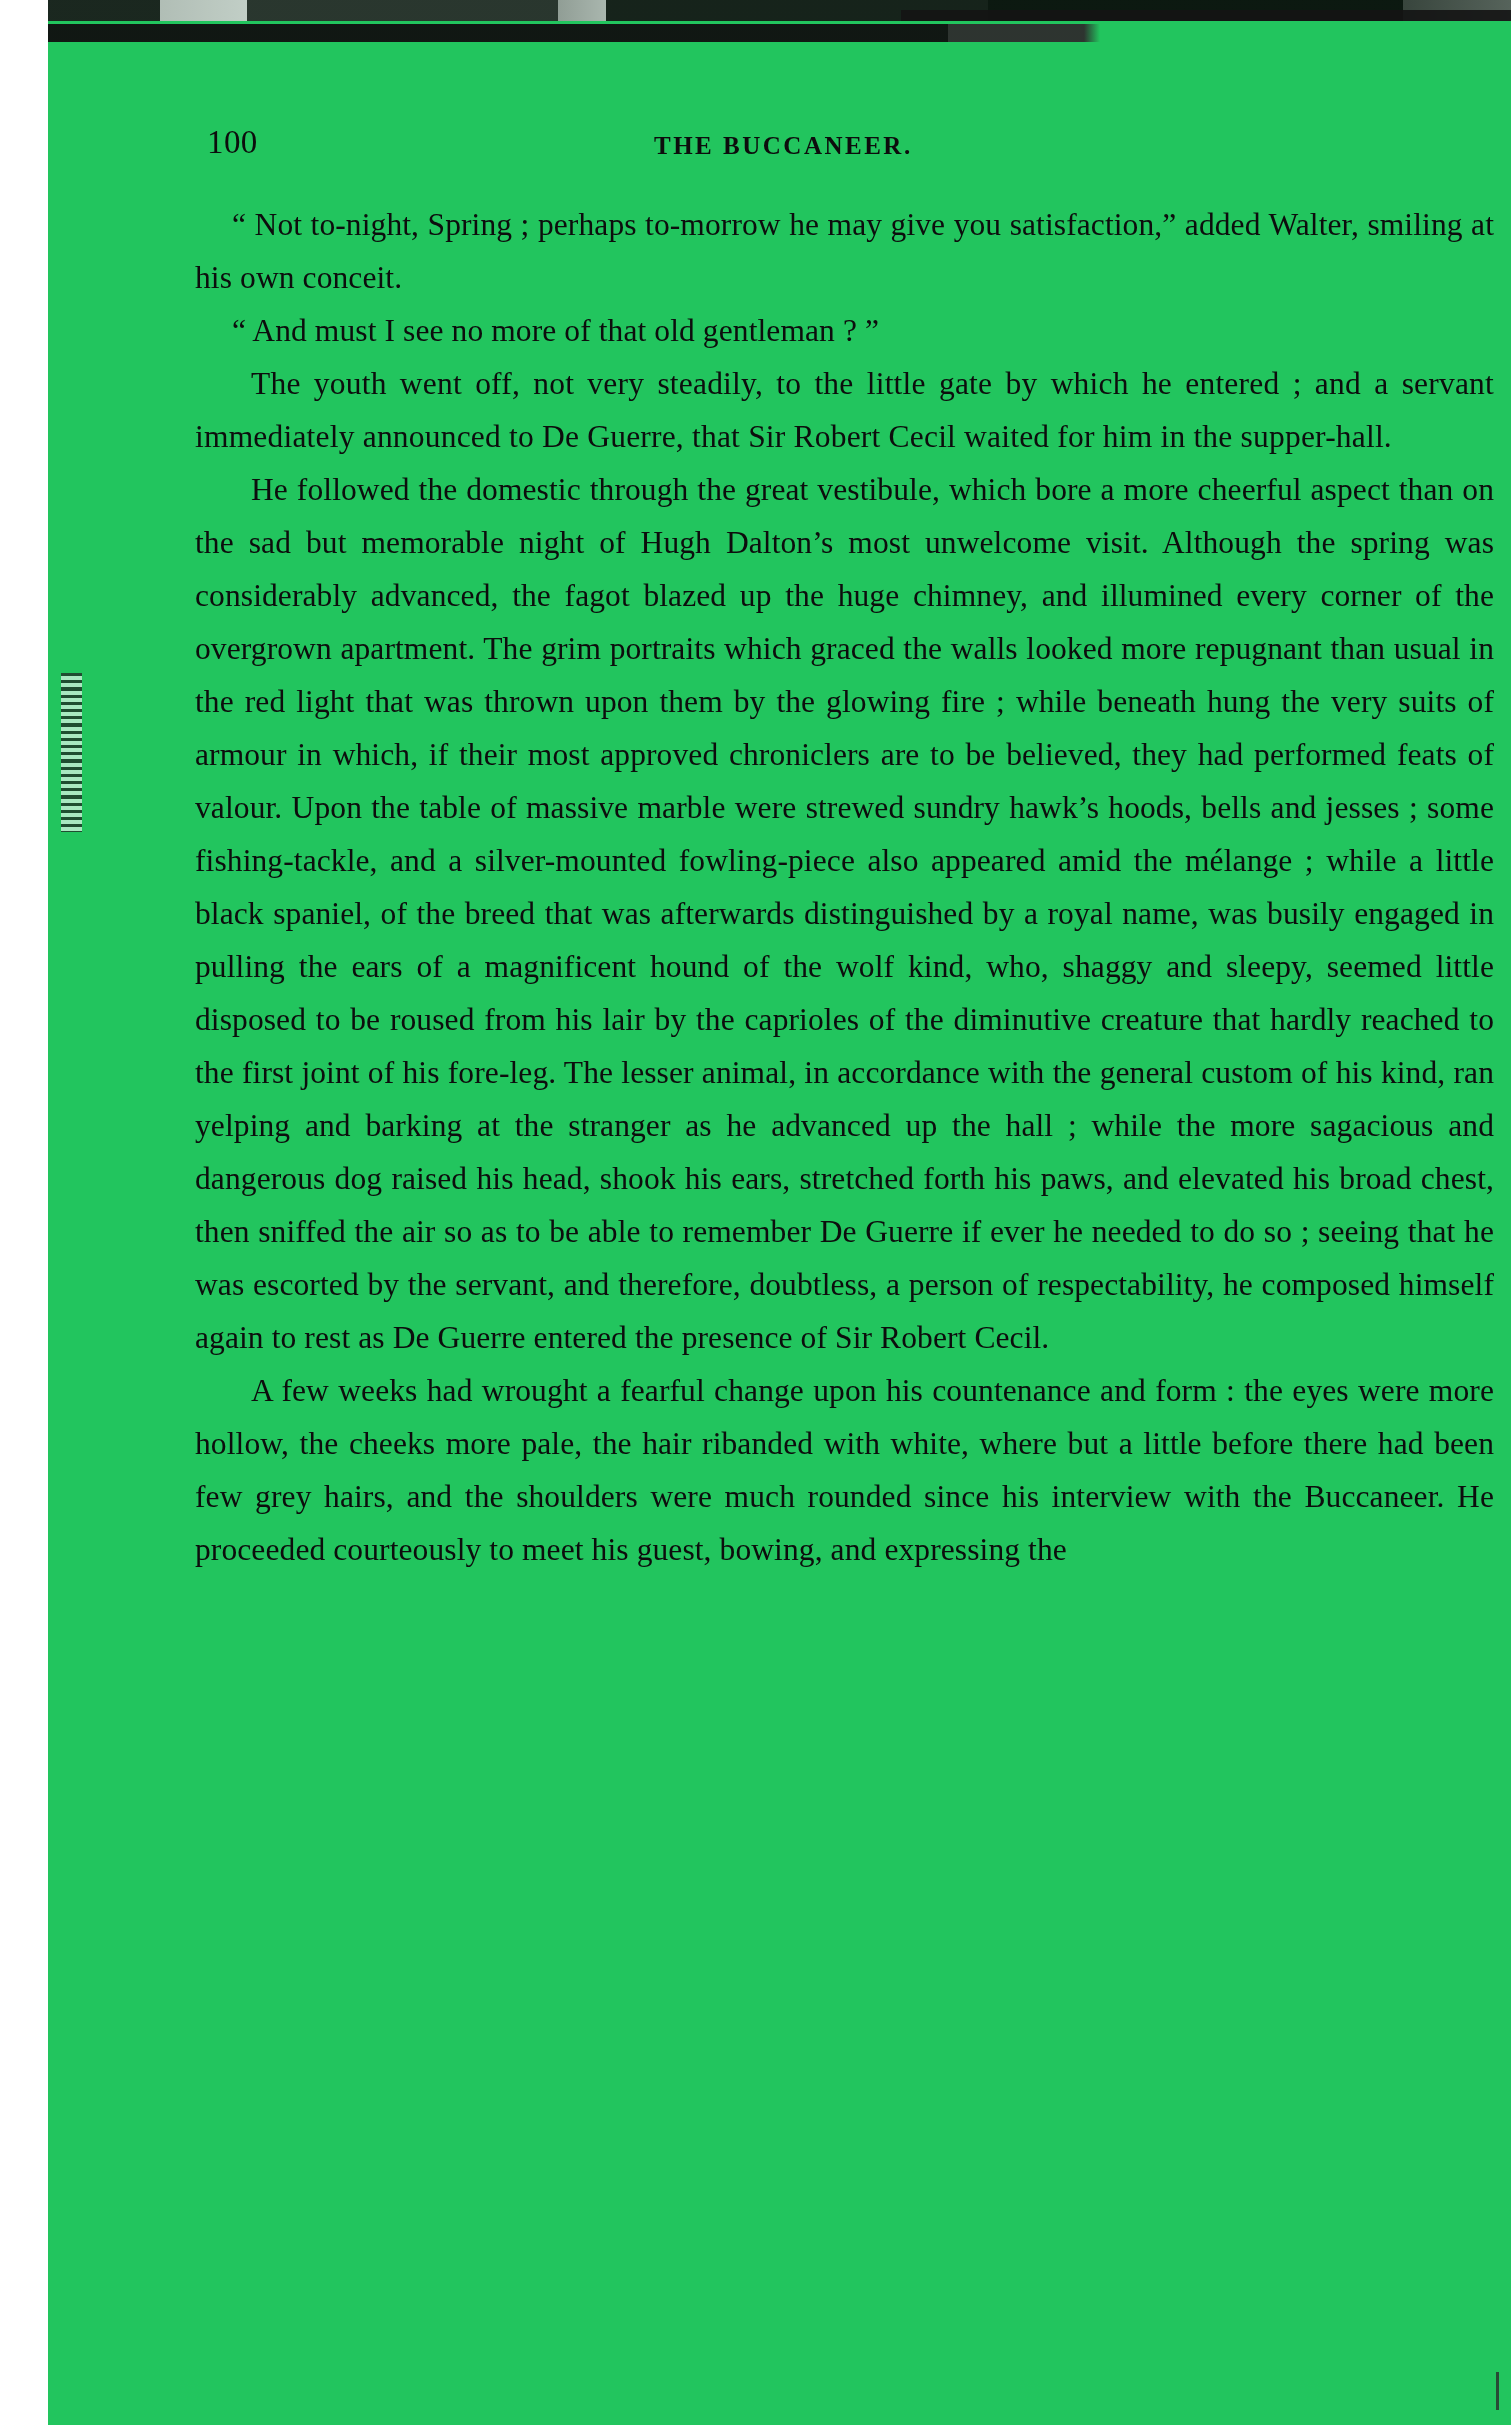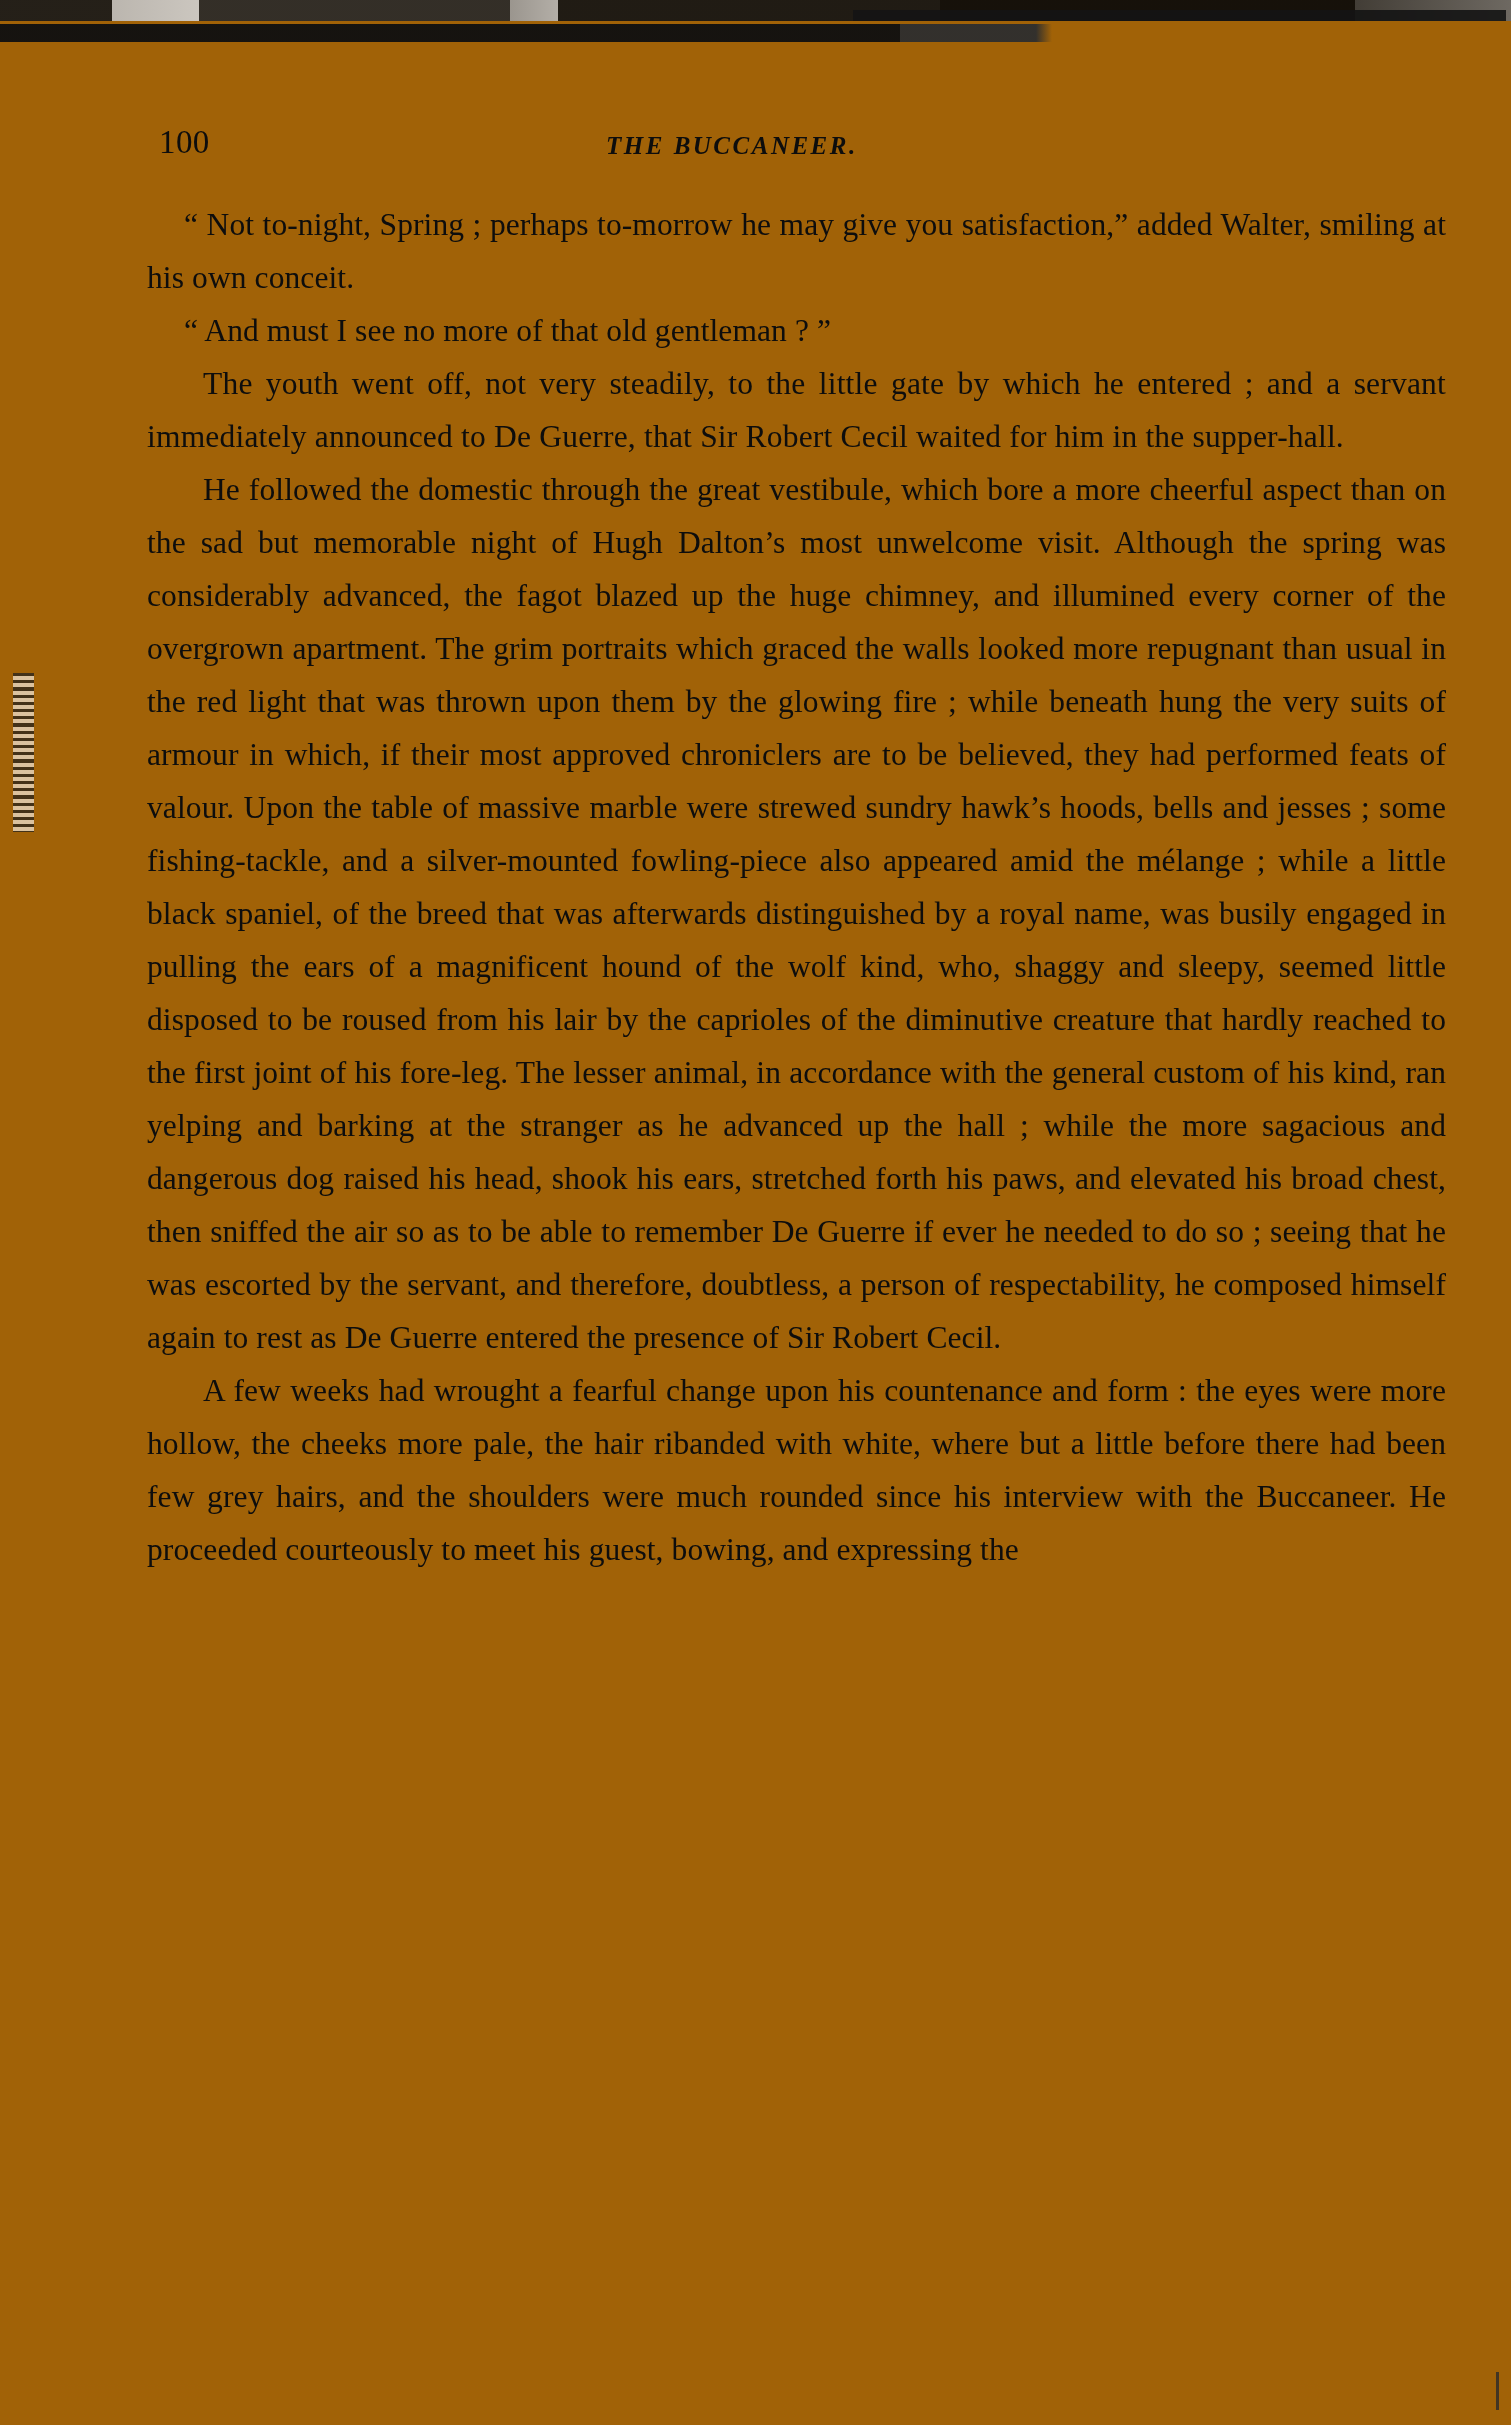--- a/index.html
+++ b/index.html
@@ -13,21 +13,22 @@
     position: relative;
     font-family: "Liberation Serif", serif;
     color: #0d0d0d;
     overflow: hidden;
   }
 
   
   .page-scan {
     position: absolute;
     inset: 0;
-    background: #a16207;
+    background: #22c55e;
+    margin-left: 48px;
   }
   .top-smudge {
     position: absolute;
     top: 0;
     left: 0;
     width: 1512px;
     height: 21px;
     background: linear-gradient(90deg,
       #1a1a1a 0px, #1a1a1a 112px,
       #bdbdbd 112px, #cfcfcf 199px,
@@ -94,21 +95,20 @@
     font-size: 33px;
     letter-spacing: 0.4px;
   }
   .running-title {
     position: absolute;
     left: 606px;
     top: 8px;
     font-size: 25px;
     letter-spacing: 2.5px;
     font-weight: 600;
-    font-style: italic;
   }
 
   
   .body-text {
     position: absolute;
     left: 147px;
     top: 198px;
     width: 1299px;
   }
   p {

